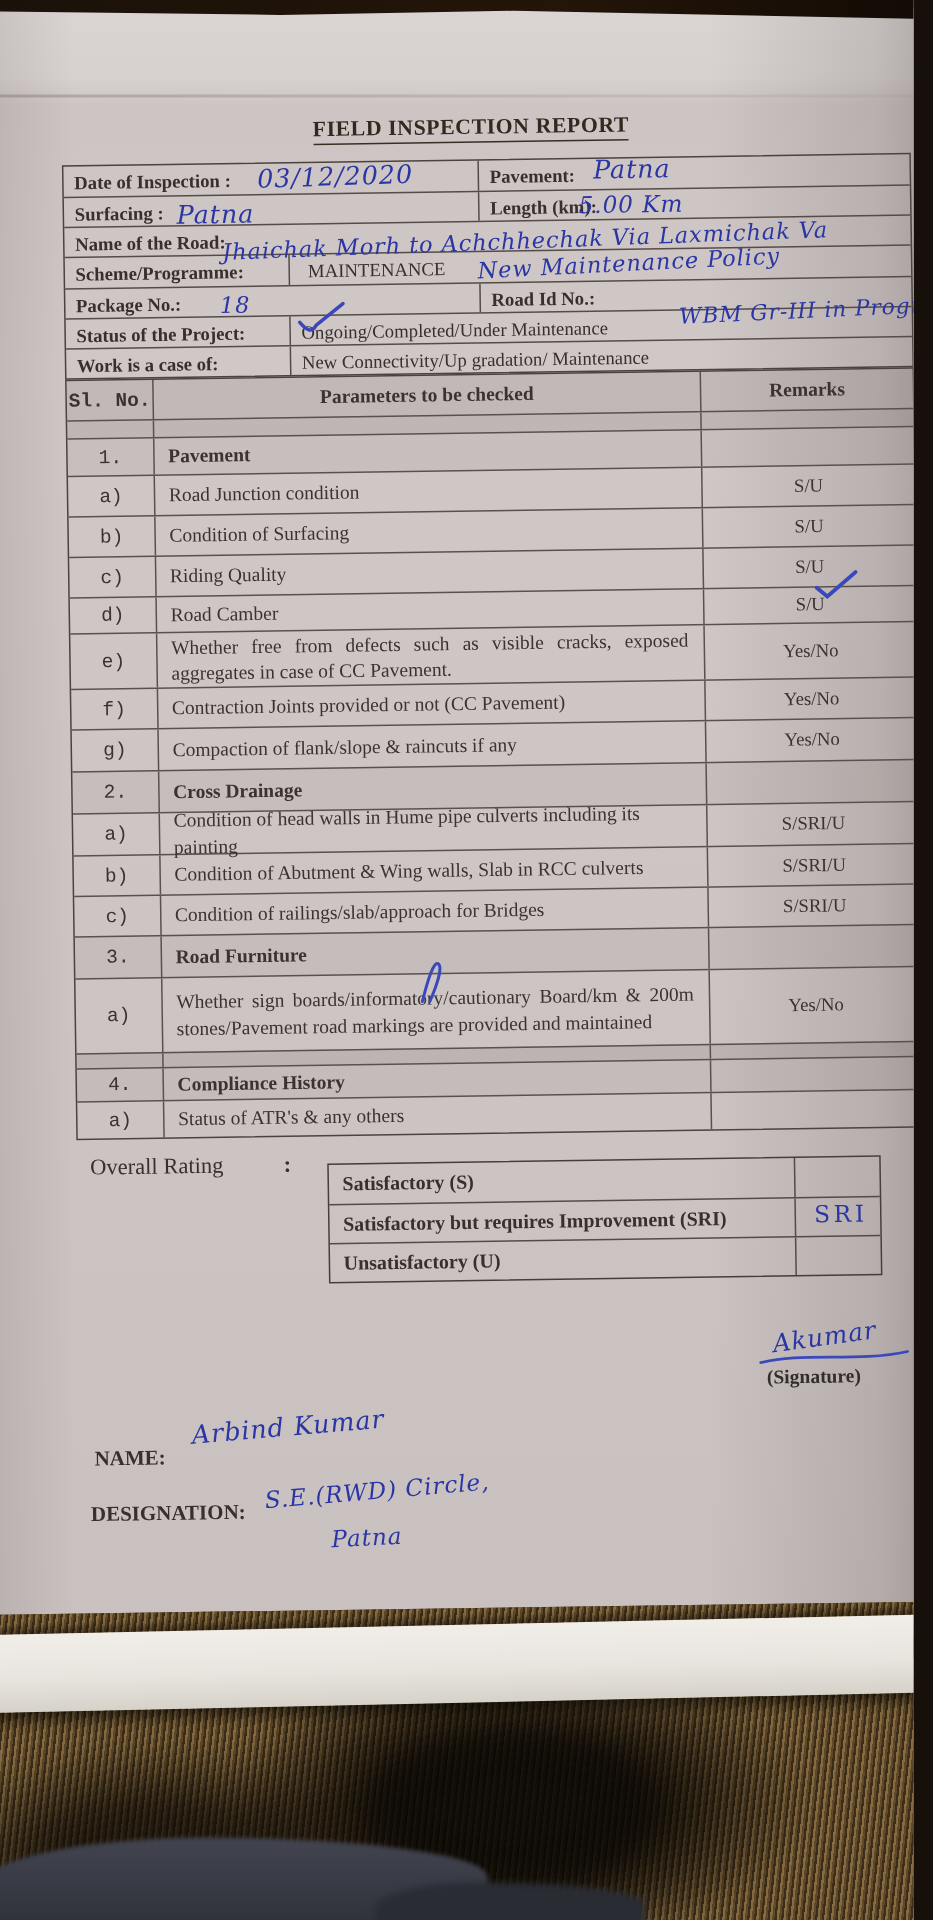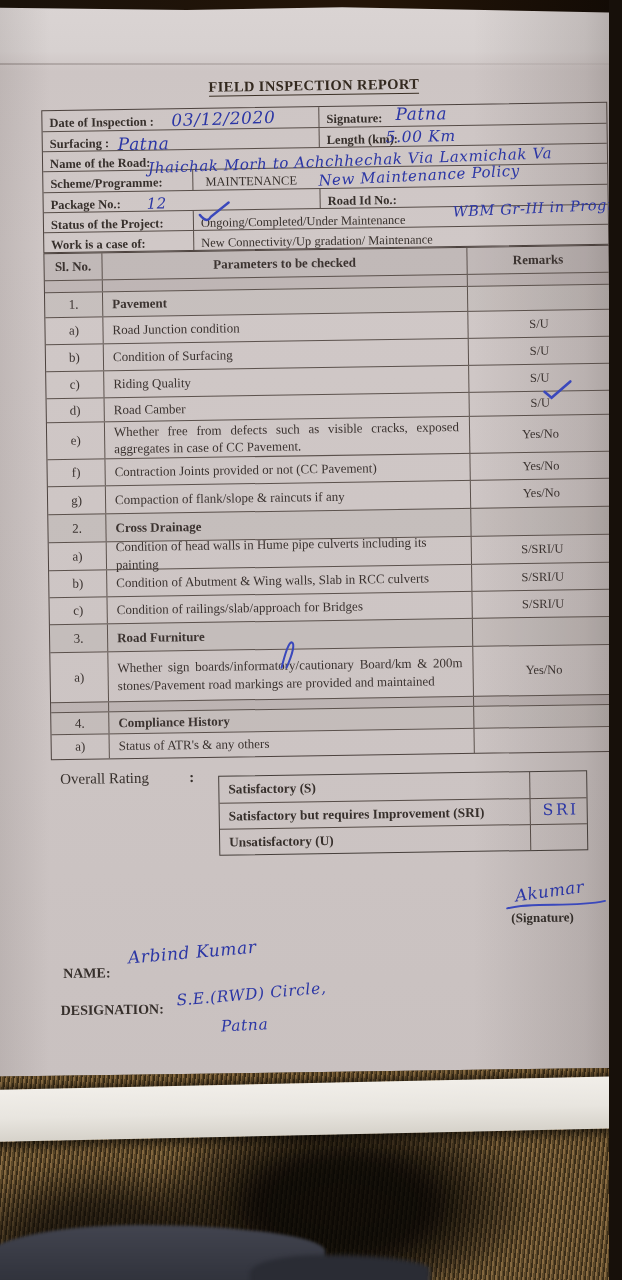--- a/index.html
+++ b/index.html
@@ -57,21 +57,21 @@
 
   
   .hw { position:absolute; font-family:"DejaVu Serif",serif; font-style:italic; color:#2b36a5;
         white-space:nowrap; letter-spacing:.6px; font-weight:500; }
 
   
   .mtable { position:absolute; left:46px; top:253px; width:566px; border:1.5px solid #4c423e; box-sizing:border-box; }
   .trow { display:flex; box-sizing:border-box; border-top:1.1px solid #5b514c; }
   .trow:first-child { border-top:none; }
   .c { box-sizing:border-box; display:flex; align-items:center; font-size:13px; color:#3b3330; }
-  .c.sl { flex:none; width:57px; justify-content:center; }
+  .c.sl { flex:none; width:57px; justify-content:center;font-family:Liberation Mono, monospace; }
   .c.param { flex:1; border-left:1.1px solid #5b514c; padding:2px 10px 2px 9px; line-height:1.32; }
   .c.rem { flex:none; width:142px; border-left:1.1px solid #5b514c; justify-content:center; font-size:12.5px; }
   .thead { background:rgba(72,60,54,.10); }
   .thead .c { font-weight:bold; font-size:13px; justify-content:center; }
   .thead .c.param { padding:0; }
   .section .c.param { font-weight:bold; }
   .section { background:rgba(72,60,54,.06); }
   .shade { background:rgba(72,60,54,.12); }
   .just { text-align:justify; }
   .h26{height:26px} .h12{height:12px} .h25{height:25px} .h27{height:27px} .h24{height:24px}
@@ -105,21 +105,21 @@
 
   <div class="tilt">
 
     <div class="title-wrap">
       <span class="title">FIELD INSPECTION REPORT</span>
     </div>
 
     <div class="htable">
       <div class="hrow">
         <div class="hcell hc276"><span class="lab">Date of Inspection :</span></div>
-        <div class="hcell div"><span class="lab">Signature:</span></div>
+        <div class="hcell div"><span class="lab">Pavement:</span></div>
       </div>
       <div class="hrow">
         <div class="hcell hc276"><span class="lab">Surfacing :</span></div>
         <div class="hcell div"><span class="lab">Length (km):</span></div>
       </div>
       <div class="hrow">
         <div class="hcell"><span class="lab">Name of the Road:</span></div>
       </div>
       <div class="hrow">
         <div class="hcell hc149"><span class="lab">Scheme/Programme:</span></div>
@@ -138,21 +138,21 @@
         <div class="hcell div"><span class="typed">New Connectivity/Up gradation/ Maintenance</span></div>
       </div>
     </div>
 
     <span class="hw" style="left:176px; top:111px; font-size:17px; transform:rotate(-1deg)">03/12/2020</span>
     <span class="hw" style="left:400px; top:109px; font-size:17px">Patna</span>
     <span class="hw" style="left:122px; top:135px; font-size:17px">Patna</span>
     <span class="hw" style="left:390px; top:133px; font-size:15.5px">5.00 Km</span>
     <span class="hw" style="left:152px; top:156px; font-size:15px; transform:rotate(-1.3deg)">Jhaichak Morh to Achchhechak Via Laxmichak Va</span>
     <span class="hw" style="left:322px; top:172px; font-size:15px; transform:rotate(-2deg)">New Maintenance Policy</span>
-    <span class="hw" style="left:150px; top:196px; font-size:15px">12</span>
+    <span class="hw" style="left:150px; top:196px; font-size:15px">18</span>
     <span class="hw" style="left:456px; top:207px; font-size:14.5px; transform:rotate(-1.8deg)">WBM Gr-III in Progre</span>
 
     <svg class="mark" style="left:200px; top:202px" width="38" height="26" viewBox="0 0 38 26">
       <path d="M3,15 C8,21 11,22 14,17 L32,3" stroke="#3a48bc" stroke-width="2.4" fill="none" stroke-linecap="round"></path>
     </svg>
 
     <div class="mtable">
       <div class="trow thead h26">
         <div class="c sl">Sl. No.</div>
         <div class="c param">Parameters to be checked</div>

